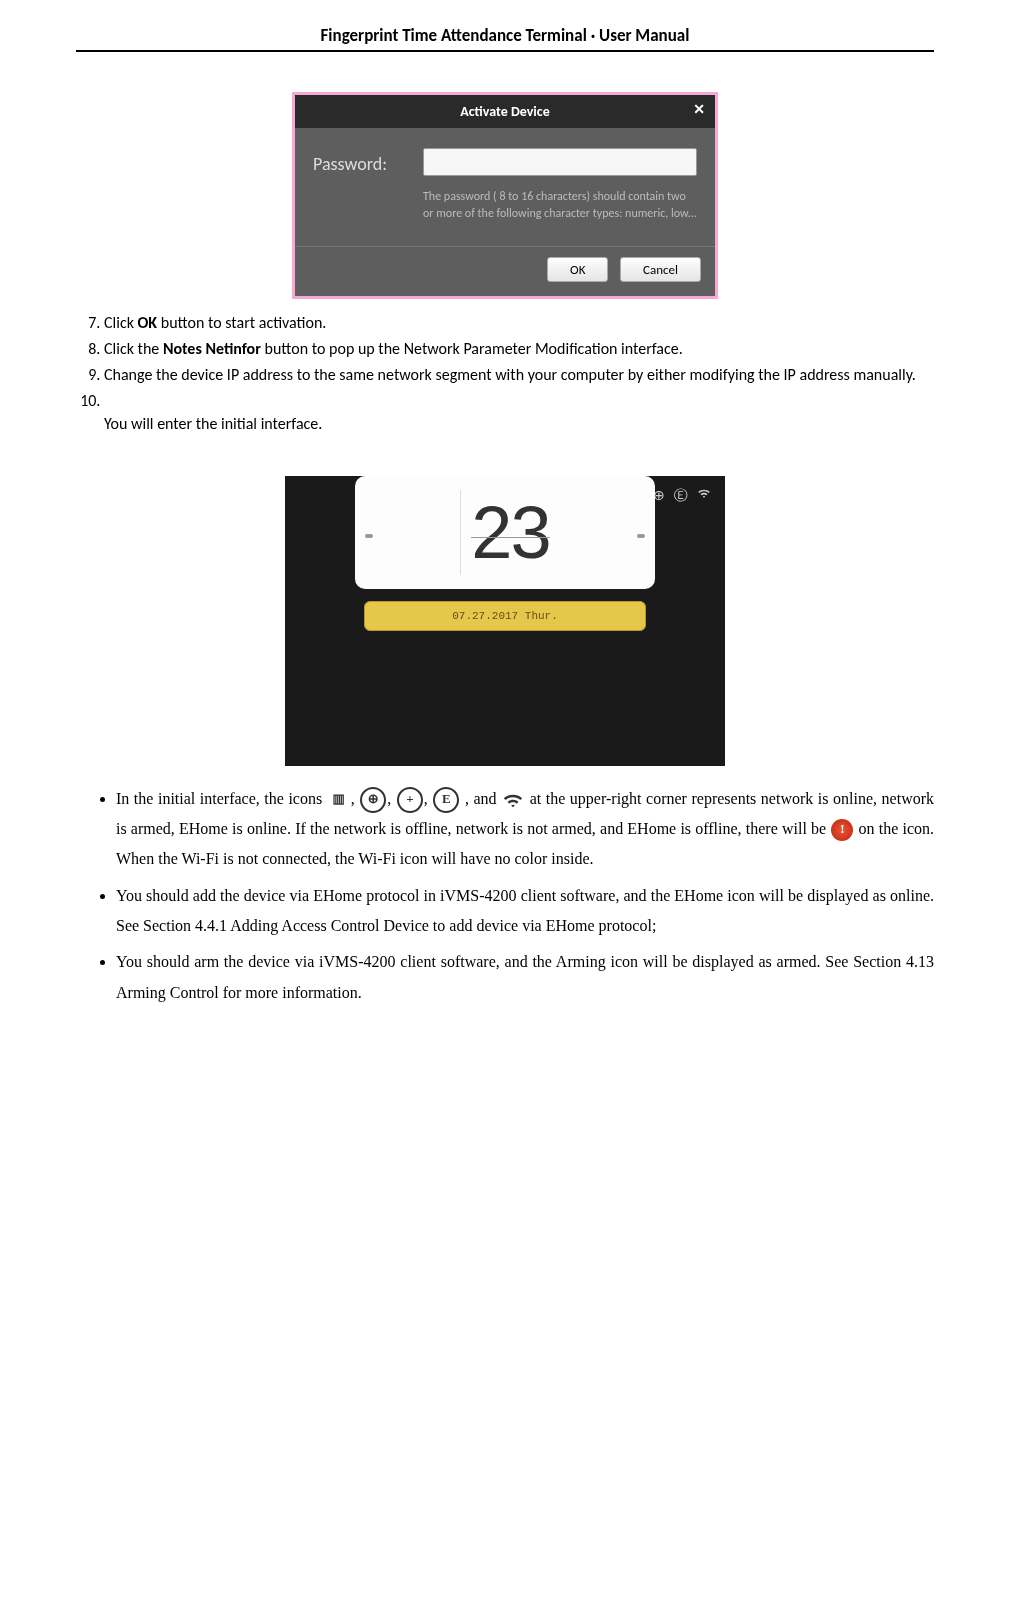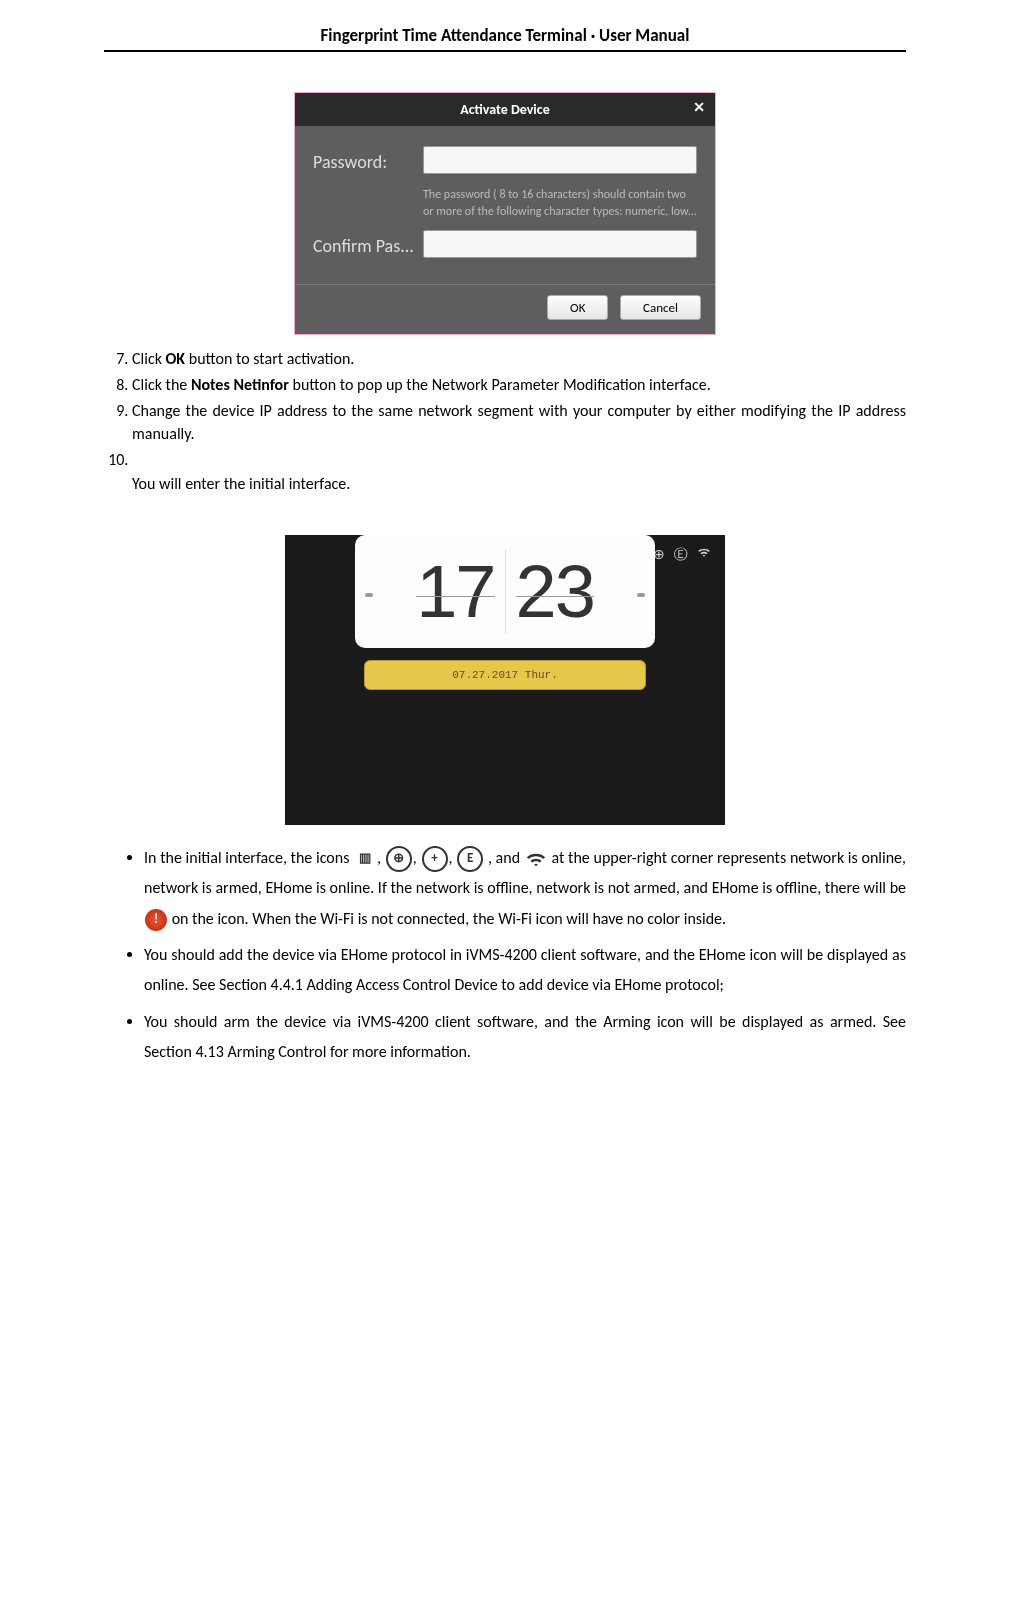--- a/index.html
+++ b/index.html
@@ -5,36 +5,36 @@
     body {
       font-family: Calibri, Arial, sans-serif;
       font-size: 16px;
       color: #000;
       width: 1010px;
       margin: 0 auto;
       padding: 0;
       background: #fff;
     }
     .page {
-      padding: 25px 104px 30px;
+      padding: 25px 76px 30px;
       box-sizing: border-box;
     }
     .header-line {
       border-bottom: 2px solid #000;
       text-align: center;
       font-weight: bold;
       padding-bottom: 4px;
       margin-bottom: 40px;
       font-size: 17px;
     }
     .dialog {
       width: 420px;
       margin: 12px auto 12px;
       background: #7f1d1d;
-      border: 1px solid #f9a8d4;
+      border: 3px solid #f9a8d4;
     }
     .dialog-title {
       background: #2a2a2a;
       color: #fff;
       font-size: 14px;
       font-weight: bold;
       text-align: center;
       padding: 8px 0;
       position: relative;
     }
@@ -174,20 +174,21 @@
       font-style: italic;
       font-weight: bold;
       color: #c00000;
       margin: 14px 0 10px 0;
       font-size: 16px;
     }
     .notes-list {
       list-style: disc;
       padding-left: 40px;
       margin: 0;
+      font-family: Liberation Serif, serif;
     }
     .notes-list li {
       margin-bottom: 6px;
       line-height: 1.9;
       text-align: justify;
     }
     .inline-icon {
       display: inline-block;
       width: 22px;
       height: 22px;
@@ -231,24 +232,20 @@
     <div class="dialog-title">
       <span>Activate Device</span>
       <span class="close">✕</span>
     </div>
     <div class="dialog-body">
       <div class="dialog-row">
         <div class="dialog-label">Password:</div>
         <div class="dialog-input"></div>
       </div>
       <div class="dialog-hint">The password ( 8 to 16 characters) should contain two or more of the following character types: numeric, low...</div>
-      <div class="dialog-row">
-        <div class="dialog-label">Confirm Pas...</div>
-        <div class="dialog-input"></div>
-      </div>
     </div>
     <div class="dialog-footer">
       <span class="dialog-btn">OK</span>
       <span class="dialog-btn">Cancel</span>
     </div>
   </div>
 
   <ol start="7">
     <li><span>Click <b>OK</b> button to start activation.</span></li>
     <li><span>Click the <b>Notes Netinfor</b> button to pop up the Network Parameter Modification interface.</span></li>
@@ -266,24 +263,20 @@
       <span>⊕</span>
       <span>Ⓔ</span>
       <span>
         <svg width="14" height="14" viewBox="0 0 24 24">
             <path fill="#ccc" d="M12 20l-2-2c1-1 3-1 4 0l-2 2zm-6-6c3-3 9-3 12 0l-2 2c-2-2-6-2-8 0l-2-2zm-4-4c5-5 15-5 20 0l-2 2c-4-4-12-4-16 0l-2-2z"></path>
           </svg>
       </span>
     </div>
     <div class="time-card">
       <span class="hinge hinge-l"></span>
-      <div class="flap">
-        <div class="flap-digits">17</div>
-        <div class="flap-line"></div>
-      </div>
       <div style="width:1px;background:#ddd;"></div>
       <div class="flap">
         <div class="flap-digits">23</div>
         <div class="flap-line"></div>
       </div>
       <span class="hinge hinge-r"></span>
     </div>
     <div class="date-bar">07.27.2017  Thur.</div>
   </div>
 

